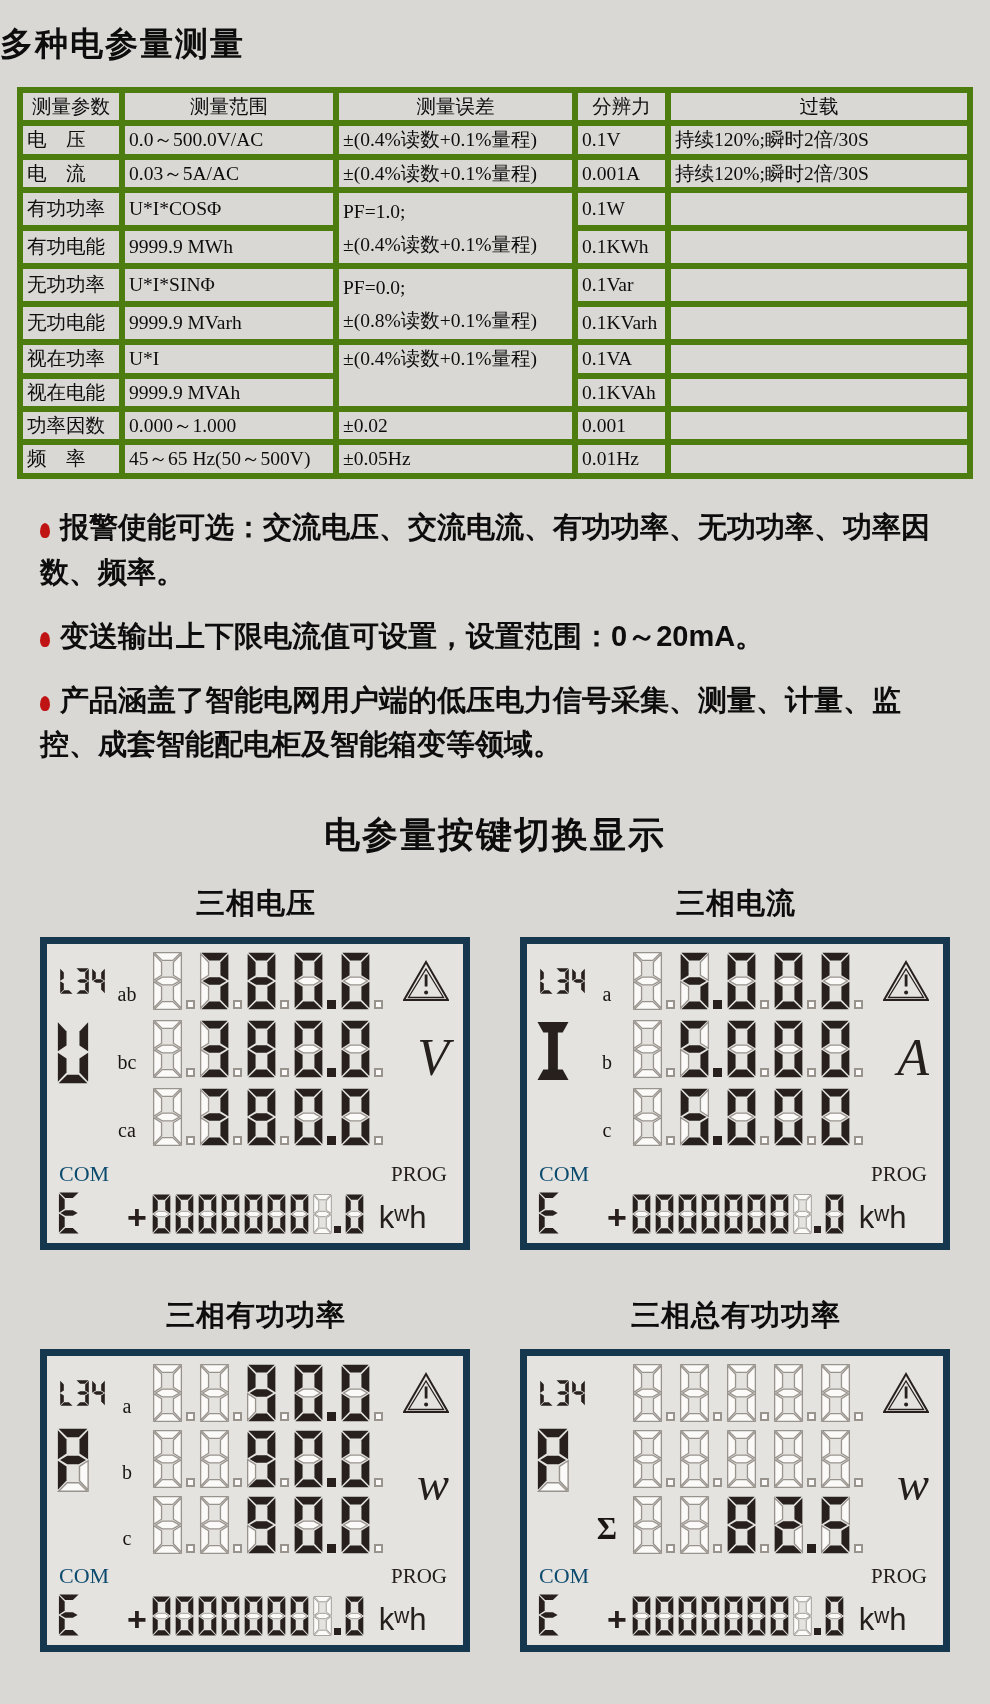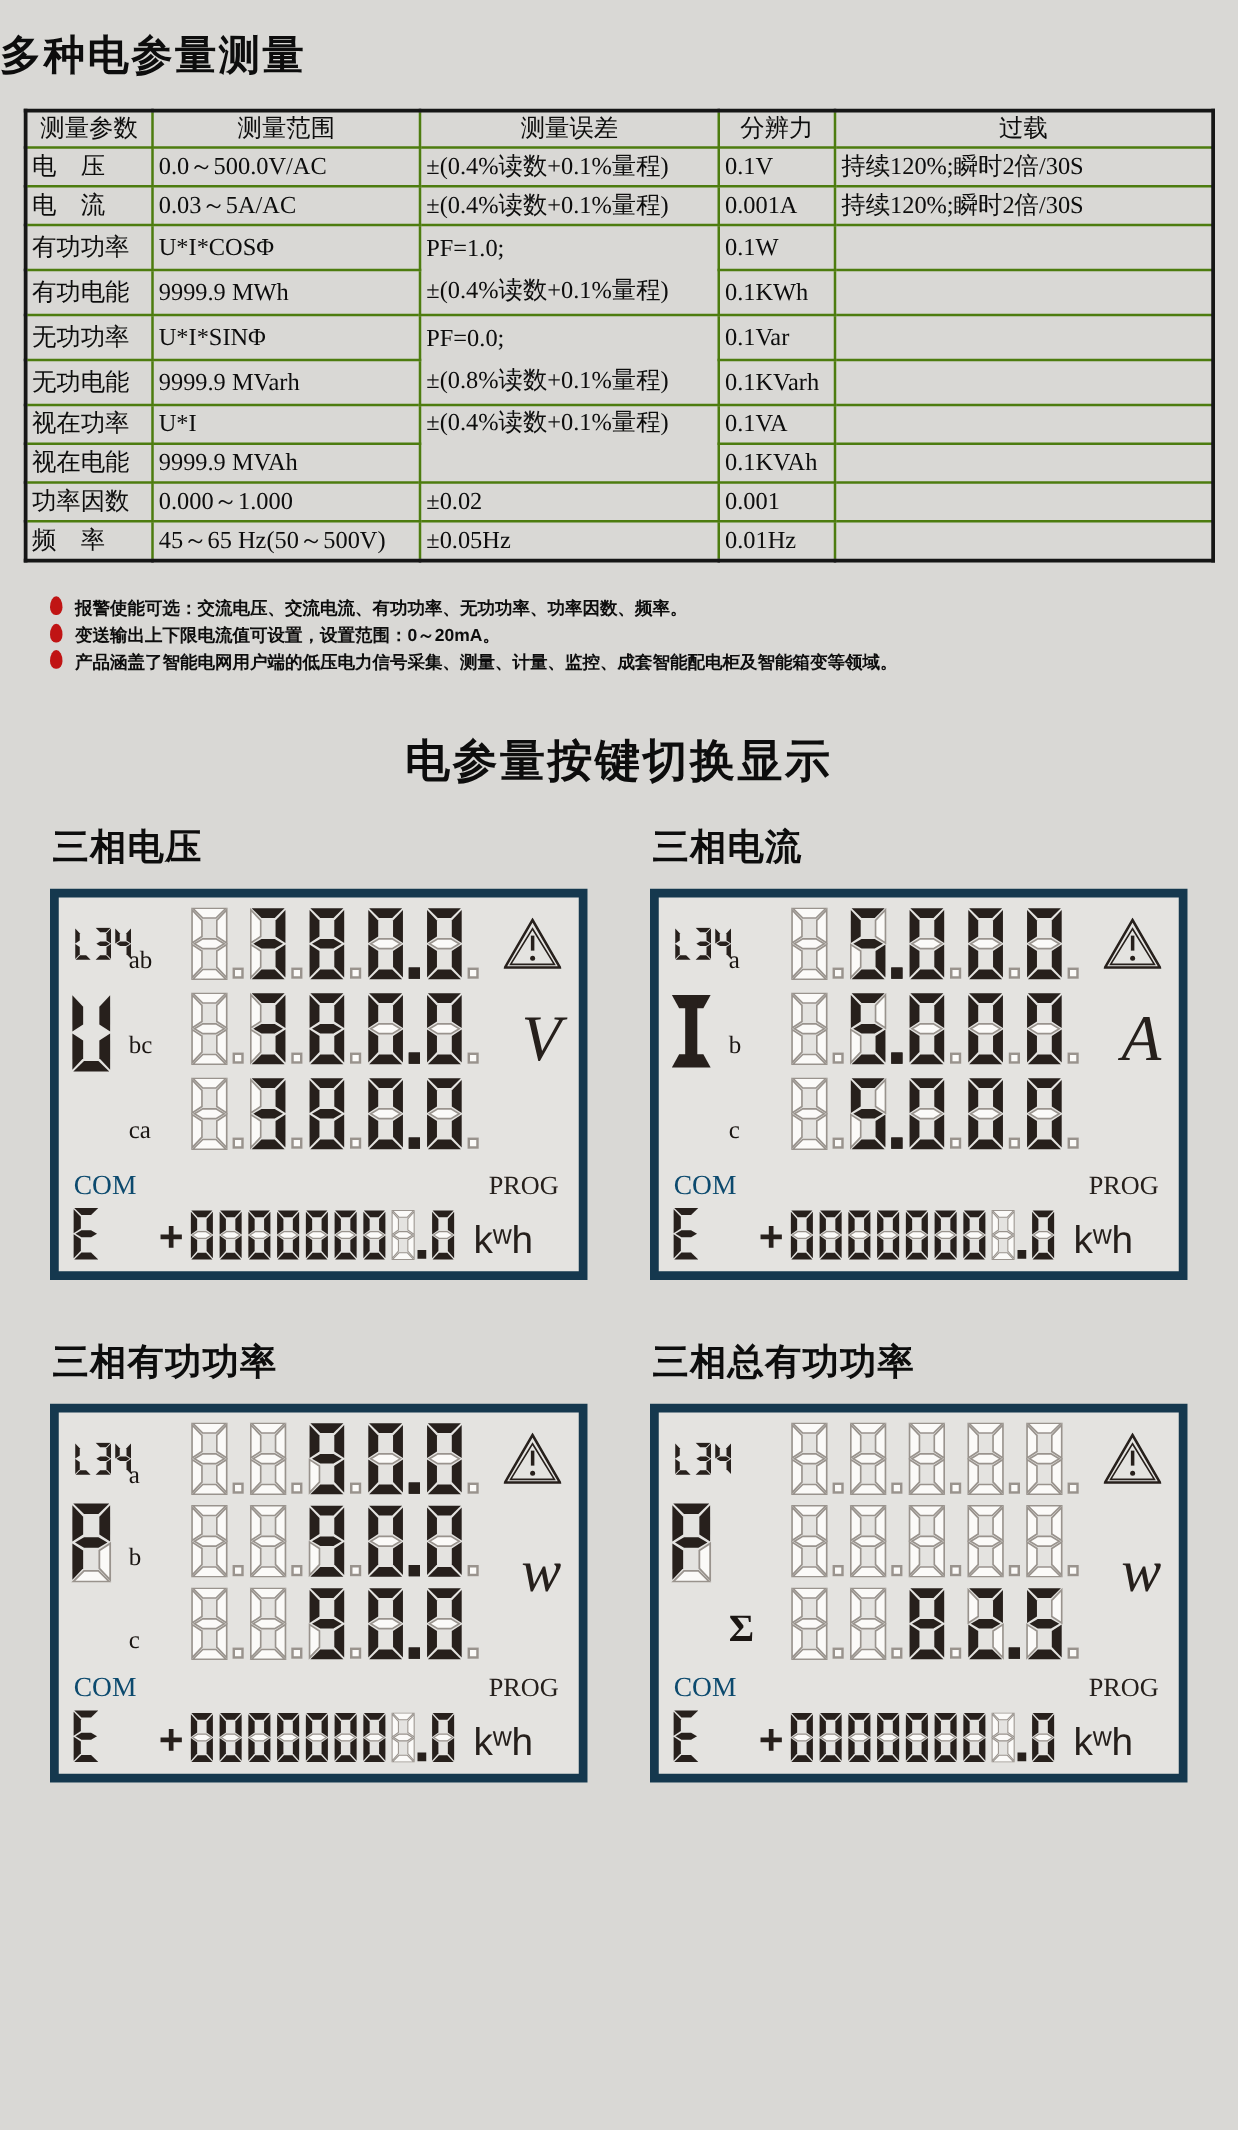--- a/index.html
+++ b/index.html
@@ -38,58 +38,59 @@
   table.spec{
     margin:20px auto 0 auto;
     width:950px;
     border-collapse:collapse;
     font-family:"Liberation Serif",serif;
     font-size:19.5px;
     background:transparent;
     table-layout:fixed;
   }
   table.spec th, table.spec td{
-    border:2px solid #4d7c0f;
+    border:6px solid #4d7c0f;
     padding:2px 4px;
     height:31px;
     line-height:1.2;
     text-align:left;
     overflow:hidden;
     white-space:nowrap;
   }
   table.spec th{
     font-weight:normal;text-align:center;height:29px;
   }
   table.spec{border:3px solid #161616;}
   td.mergetwo{vertical-align:top;padding:0 6px;}
   td.mergetwo div{height:33px;line-height:33px;}
   td.mergetop{vertical-align:top;}
   
   .bullets{margin:26px 40px 0 40px;}
   .bullets p{
-    margin:0 0;
-    font-size:14px;
+    margin:19px 0;
+    font-size:29px;
     font-weight:bold;
     line-height:1.55;
   }
   .dot{
     display:inline-block;
     width:10px;height:15px;
     background:var(--red);
     border-radius:50% 50% 46% 46% / 58% 58% 42% 42%;
     margin-right:10px;
     vertical-align:-1px;
   }
   
   .lcd-grid{
     margin:24px 40px 4px 40px;
     display:grid;
     grid-template-columns:430px 430px;
     column-gap:50px;
     row-gap:46px;
+    text-align:center;
   }
   .lcd-block h3{
     margin:0 0 13px 2px;
     font-size:29px;font-weight:bold;
     letter-spacing:1px;
   }
   .lcd{
     position:relative;
     width:430px;height:313px;
     background:var(--lcd-bg);

